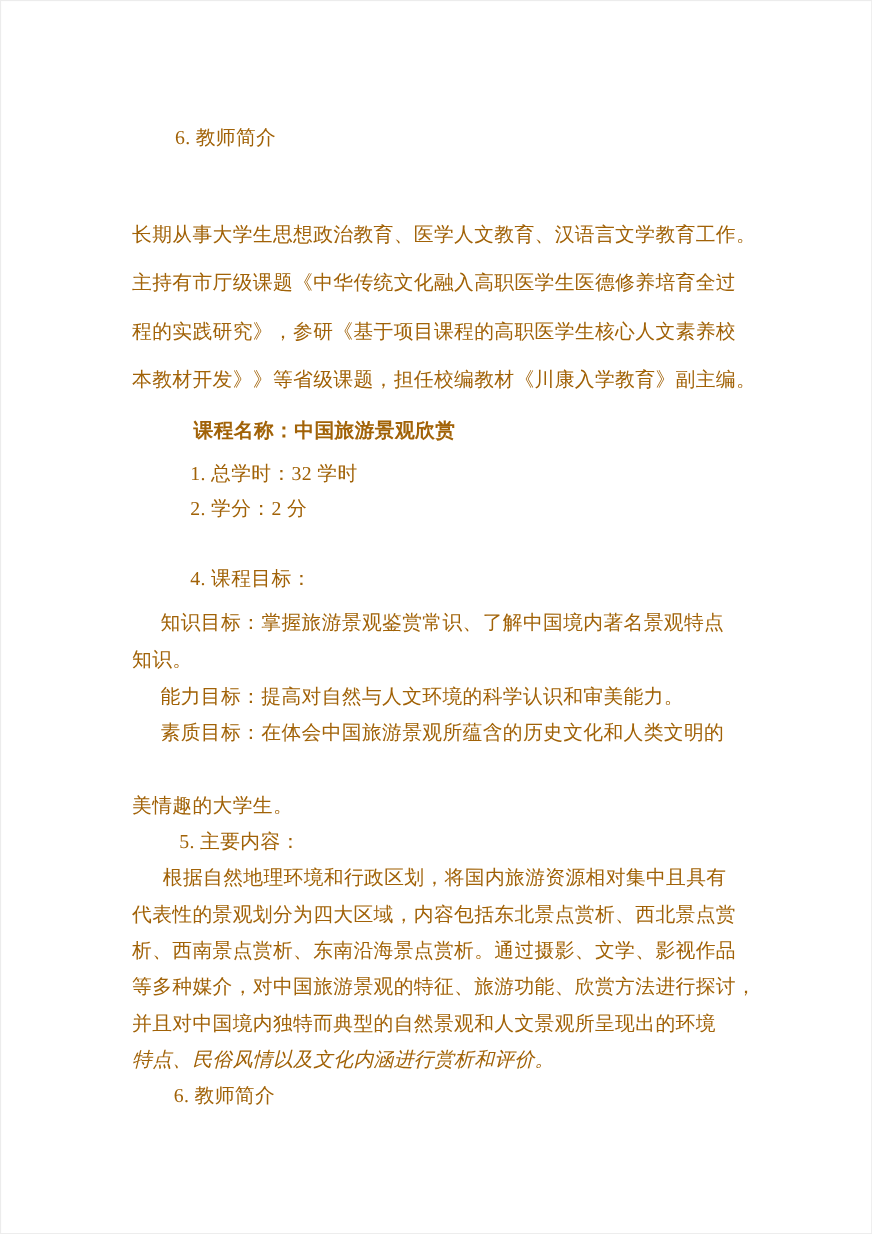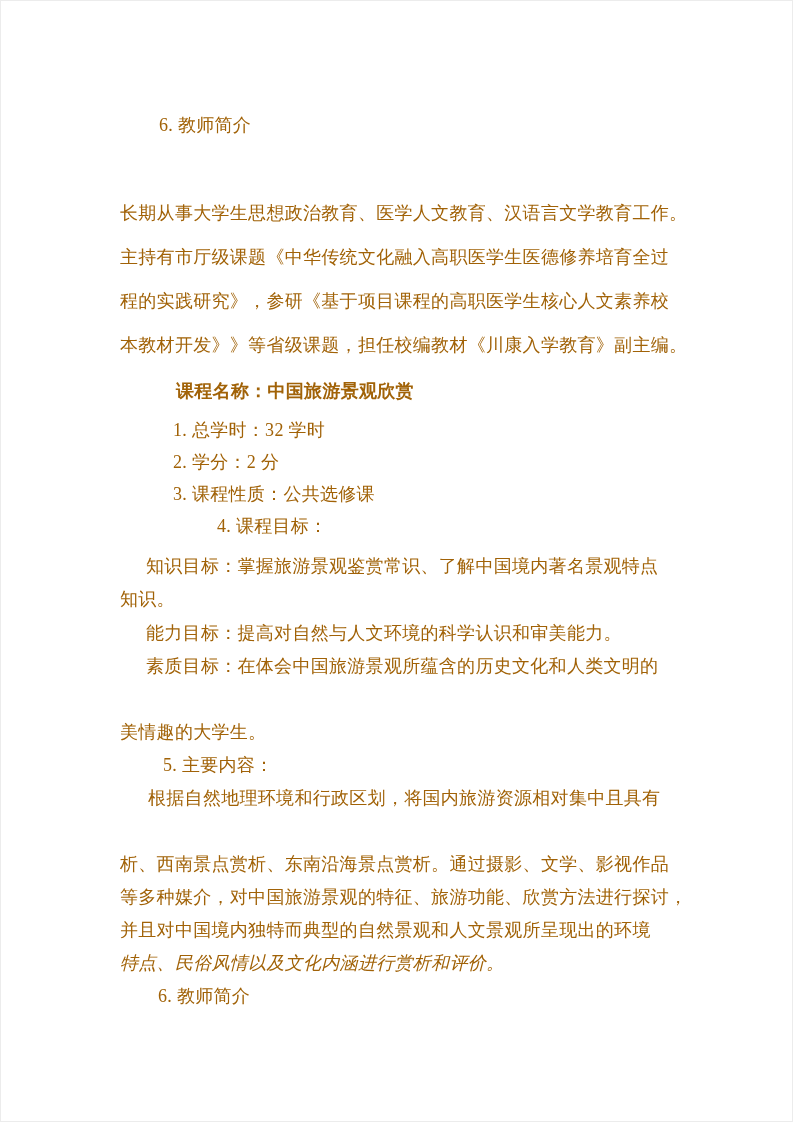--- a/index.html
+++ b/index.html
@@ -37,32 +37,32 @@
 
   <div class="ln" style="top:201px; left:119px;">长期从事大学生思想政治教育、医学人文教育、汉语言文学教育工作。</div>
   <div class="ln" style="top:245px; left:119px;">主持有市厅级课题《中华传统文化融入高职医学生医德修养培育全过</div>
   <div class="ln" style="top:289px; left:119px;">程的实践研究》，参研《基于项目课程的高职医学生核心人文素养校</div>
   <div class="ln" style="top:333px; left:119px;">本教材开发》》等省级课题，担任校编教材《川康入学教育》副主编。</div>
 
   <div class="ln bold" style="top:379px; left:175px;">课程名称：中国旅游景观欣赏</div>
 
   <div class="ln" style="top:418px; left:172px;">1. 总学时：32 学时</div>
   <div class="ln" style="top:450px; left:172px;">2. 学分：2 分</div>
-  <div class="ln" style="top:482px; left:172px;">3. 课程性质：公共选修课</div>
-  <div class="ln" style="top:514px; left:172px;margin-left:44px;">4. 课程目标：</div>
+  <div class="ln" style="top:514px; left:172px;">4. 课程目标：</div>
 
   <div class="ln" style="top:554px; left:145px;">知识目标：掌握旅游景观鉴赏常识、了解中国境内著名景观特点</div>
   <div class="ln" style="top:587px; left:119px;">知识。</div>
   <div class="ln" style="top:621px; left:145px;text-align:center;">能力目标：提高对自然与人文环境的科学认识和审美能力。</div>
   <div class="ln" style="top:654px; left:145px;">素质目标：在体会中国旅游景观所蕴含的历史文化和人类文明的</div>
   <div class="ln" style="top:720px; left:119px;">美情趣的大学生。</div>
 
   <div class="ln" style="top:753px; left:162px;">5. 主要内容：</div>
 
   <div class="ln" style="top:786px; left:147px;">根据自然地理环境和行政区划，将国内旅游资源相对集中且具有</div>
+  <div class="ln" style="top:819px; left:119px;">代表性的景观划分为四大区域，内容包括东北景点赏析、西北景点赏</div>
   <div class="ln" style="top:852px; left:119px;">析、西南景点赏析、东南沿海景点赏析。通过摄影、文学、影视作品</div>
   <div class="ln" style="top:885px; left:119px;">等多种媒介，对中国旅游景观的特征、旅游功能、欣赏方法进行探讨，</div>
   <div class="ln" style="top:918px; left:119px;">并且对中国境内独特而典型的自然景观和人文景观所呈现出的环境</div>
   <div class="ln" style="top:951px; left:119px;font-style:italic;">特点、民俗风情以及文化内涵进行赏析和评价。</div>
 
   <div class="ln" style="top:984px; left:157px;">6. 教师简介</div>
 
 </div>
 
 </body></html>

